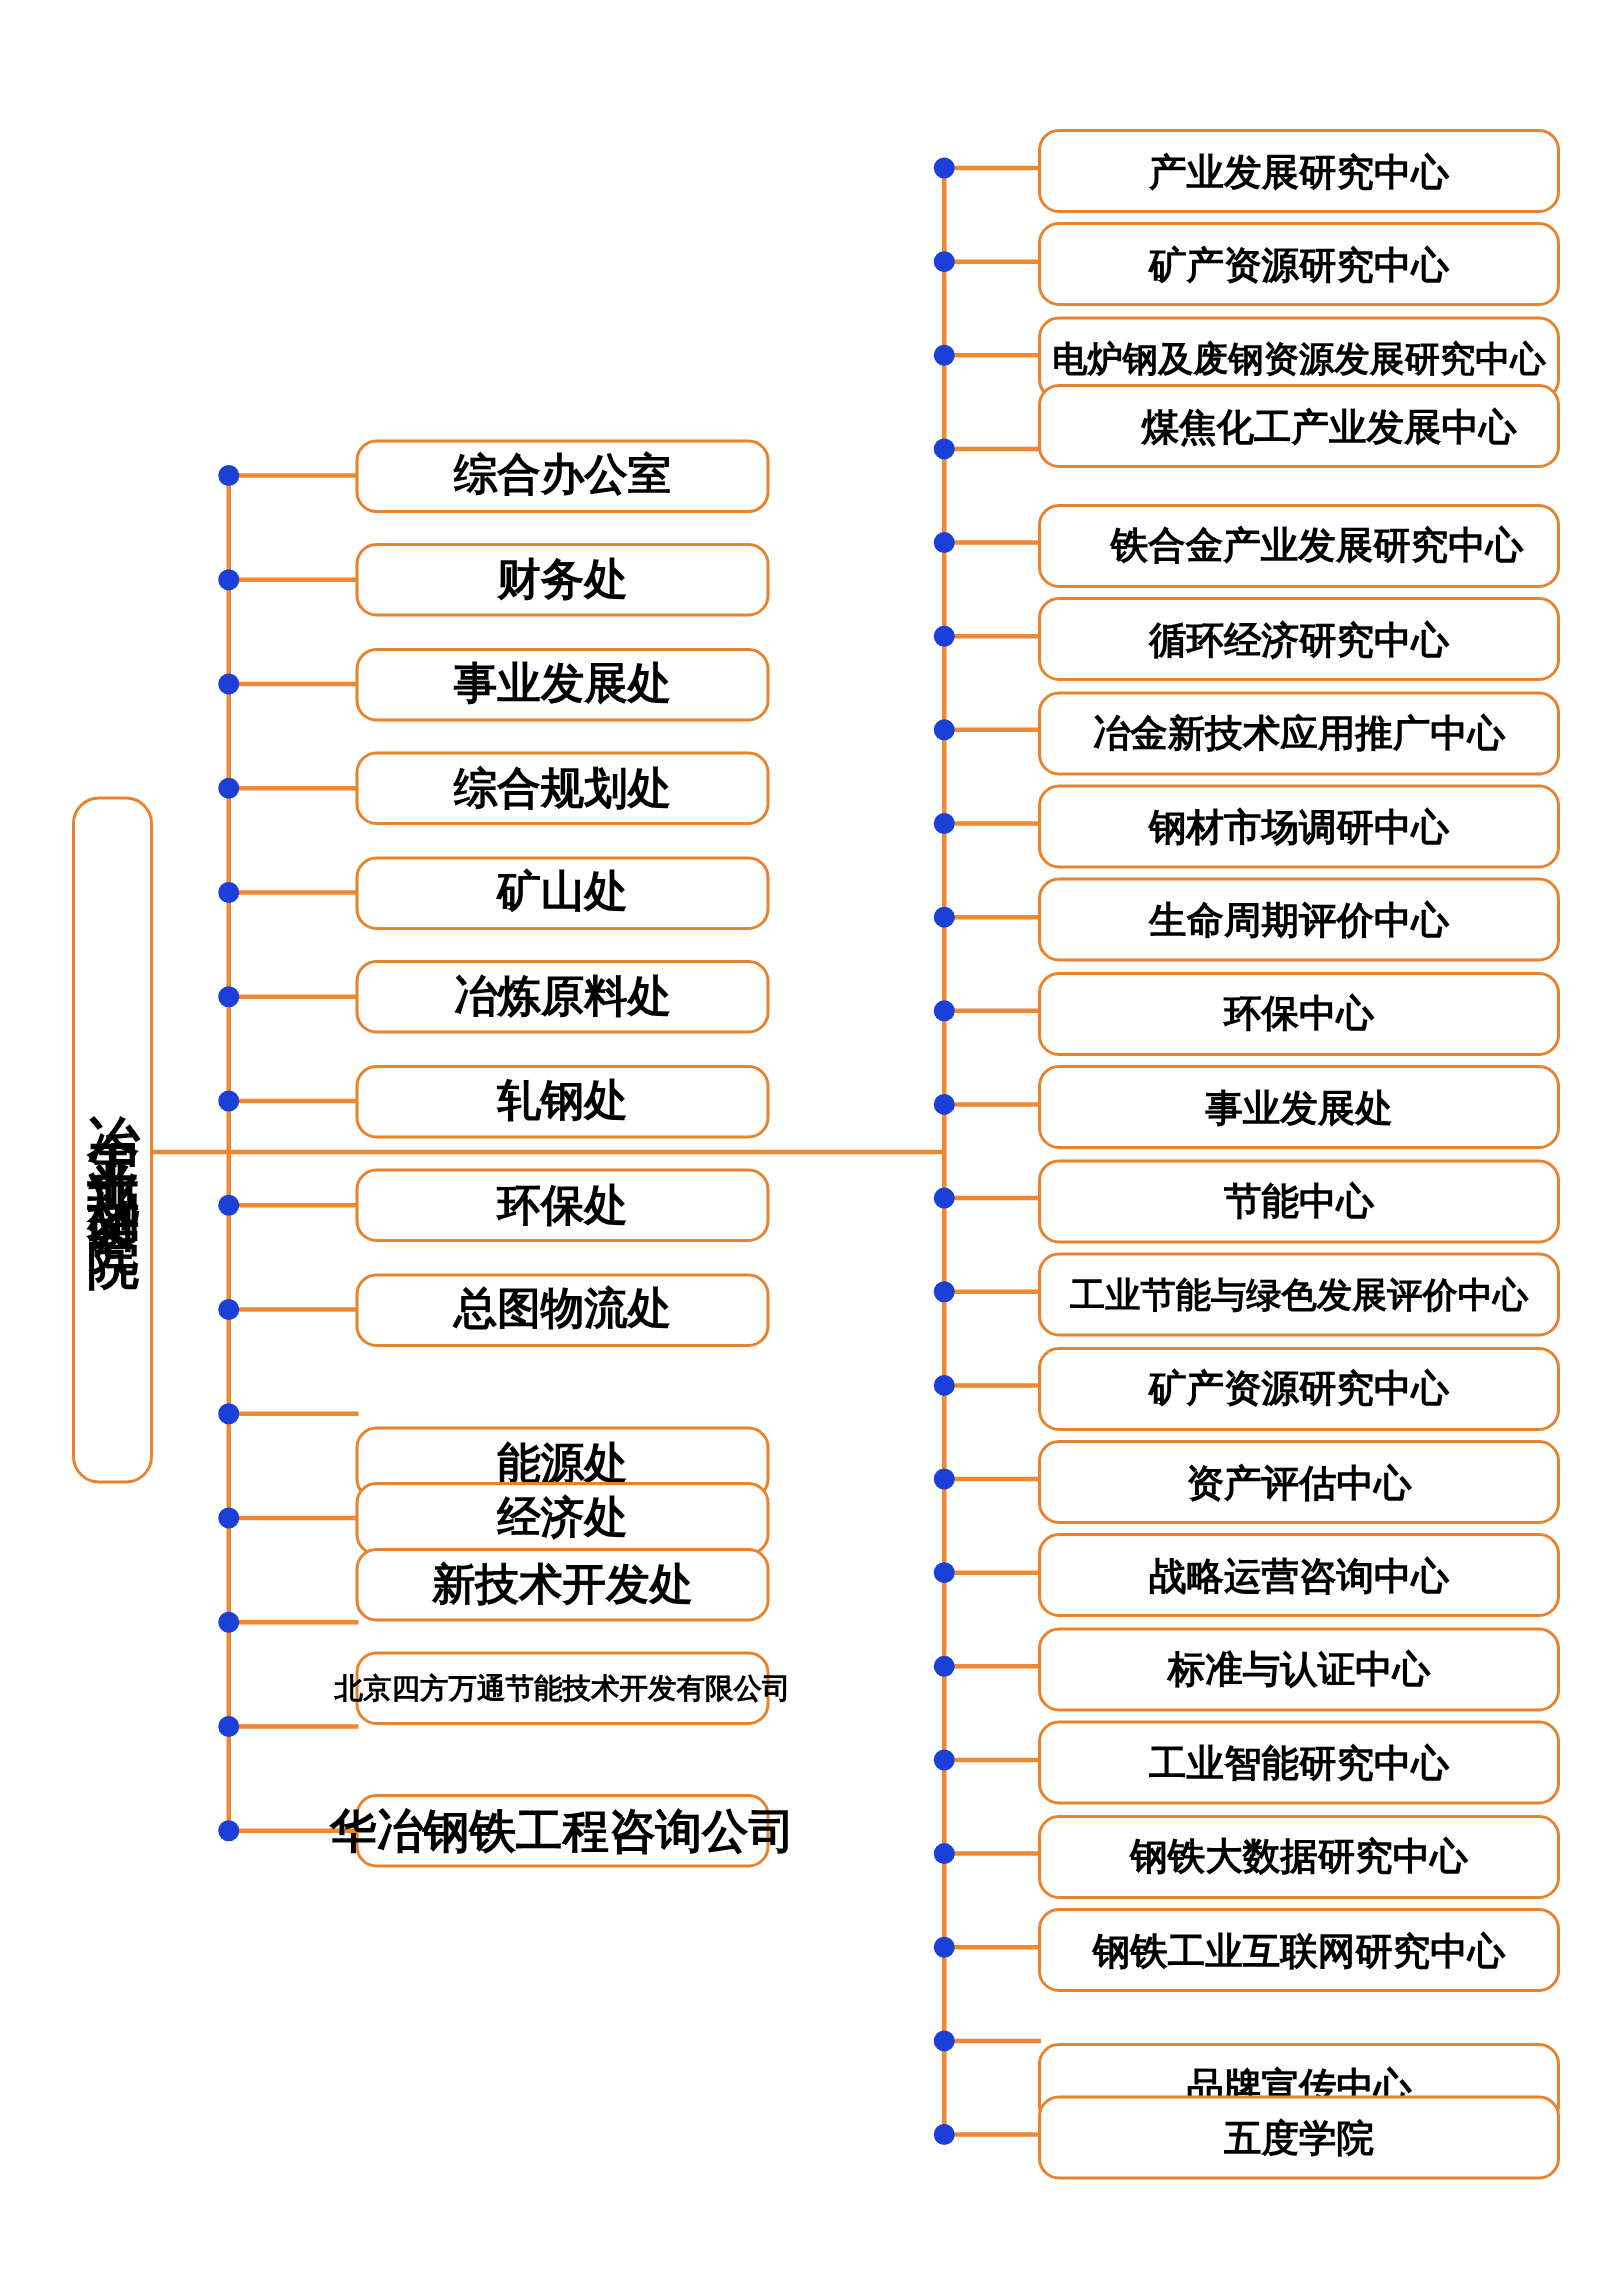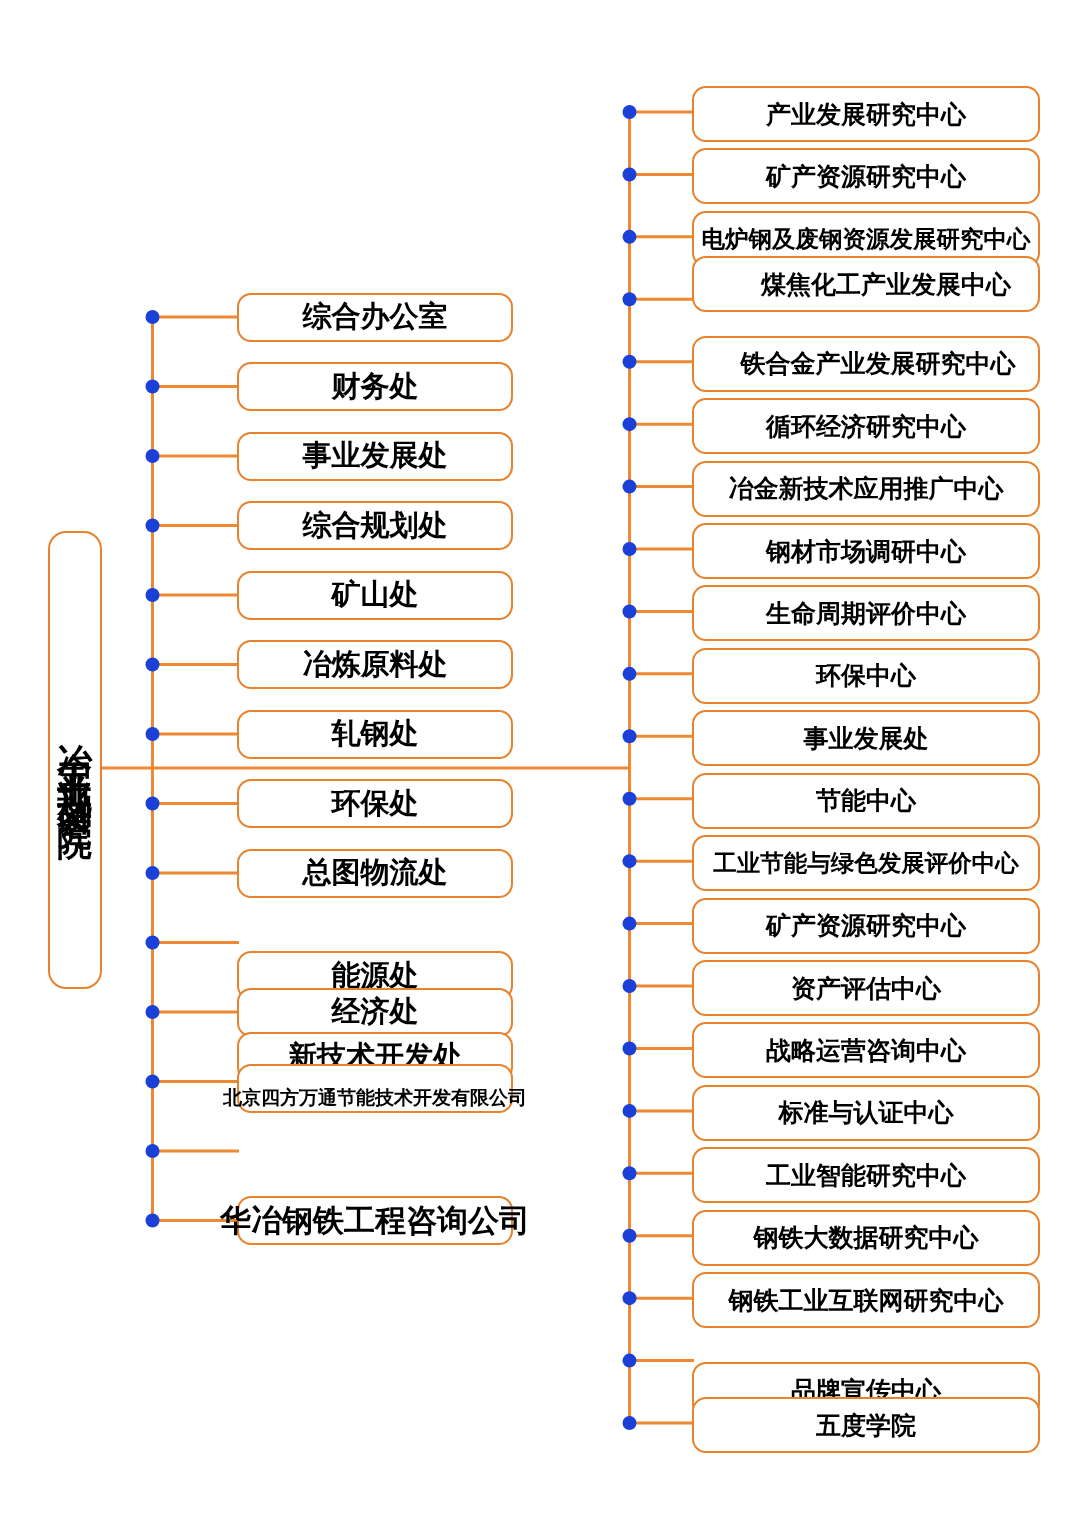--- a/index.html
+++ b/index.html
@@ -155,21 +155,21 @@
       </div>
       <div class="node left-node" style="top: 918px; margin-top: 33px;">
         <span>能源处</span>
       </div>
       <div class="node left-node" style="top: 987.5px;">
         <span>经济处</span>
       </div>
       <div class="node left-node" style="top: 1032px;">
         <span>新技术开发处</span>
       </div>
-      <div class="node left-node small" style="top: 1064px; align-items: flex-end;">
+      <div class="node left-node small" style="top: 1101px;">
         <span>北京四方万通节能技术开发有限公司</span>
       </div>
       <div class="node left-node big" style="top: 1196px;">
         <span>华冶钢铁工程咨询公司</span>
       </div>
     </div>
   <div id="right-col">
       <div class="node right-node" style="top: 86px;">
         <span>产业发展研究中心</span>
       </div>

